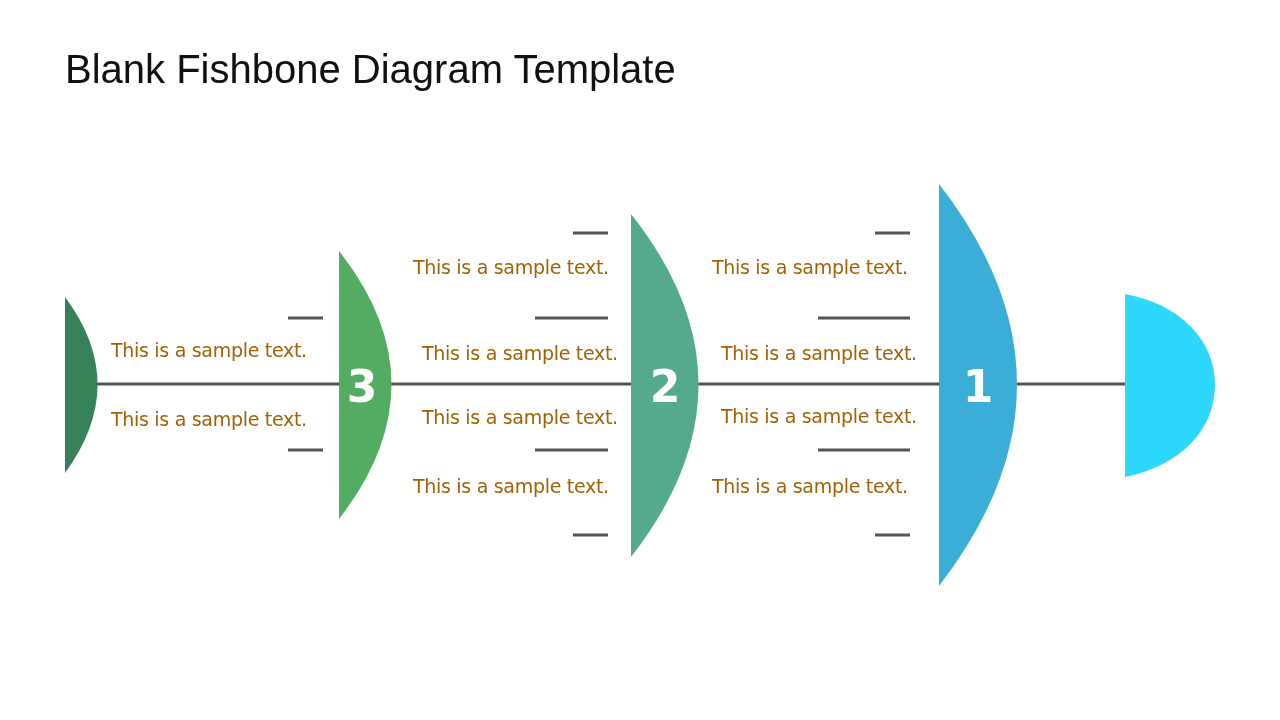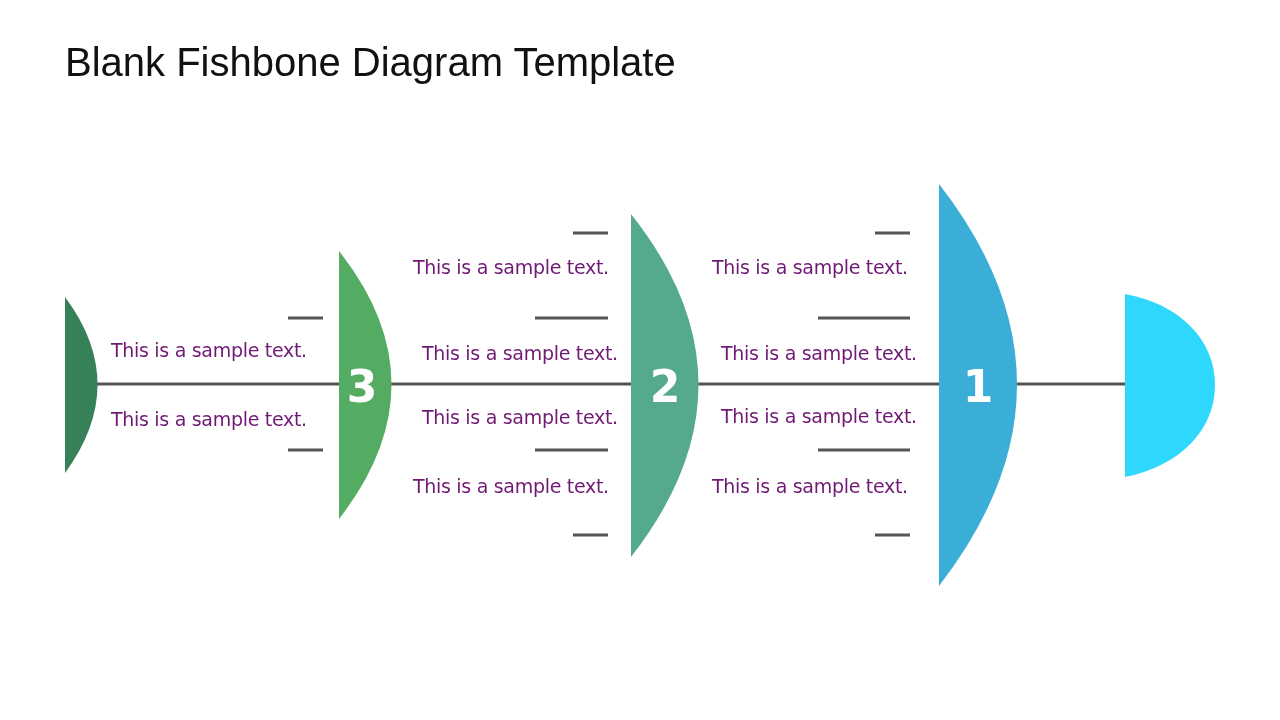--- a/index.html
+++ b/index.html
@@ -1,19 +1,19 @@
 <!DOCTYPE html>
 <html><head>
 <meta charset="utf-8">
 <style>
   html, body { margin:0; padding:0; background:#ffffff; }
   body { width:1280px; height:720px; position:relative; overflow:hidden; font-family:"DejaVu Sans","Liberation Sans",sans-serif; }
-  .title { position:absolute; left:65px; top:40px; font-size:40px; color:#111; font-family:"Liberation Sans","DejaVu Sans",sans-serif; white-space:nowrap; letter-spacing:0px; }
+  .title { position:absolute; left:65px; top:47px; font-size:40px; color:#111; font-family:"Liberation Sans","DejaVu Sans",sans-serif; white-space:nowrap; letter-spacing:0px; }
   svg.diagram { position:absolute; left:0; top:0; }
-  .label { position:absolute; font-size:19px; color:#701a75; white-space:nowrap; font-family:"DejaVu Sans","Liberation Sans",sans-serif; letter-spacing:-0.3px; }
+  .label { position:absolute; font-size:19px; color:#a16207; white-space:nowrap; font-family:"DejaVu Sans","Liberation Sans",sans-serif; letter-spacing:-0.3px; }
   .num { position:absolute; color:#fff; font-weight:bold; font-size:44px; font-family:"DejaVu Sans","Liberation Sans",sans-serif; transform:translate(-50%,-50%); }
 </style>
 </head>
 <body>
 
 <div class="title">Blank Fishbone Diagram Template</div>
 
 <svg class="diagram" width="1280" height="720" viewBox="0 0 1280 720">
 
   <line x1="95" y1="384" x2="1130" y2="384" stroke="#555555" stroke-width="3"></line>

